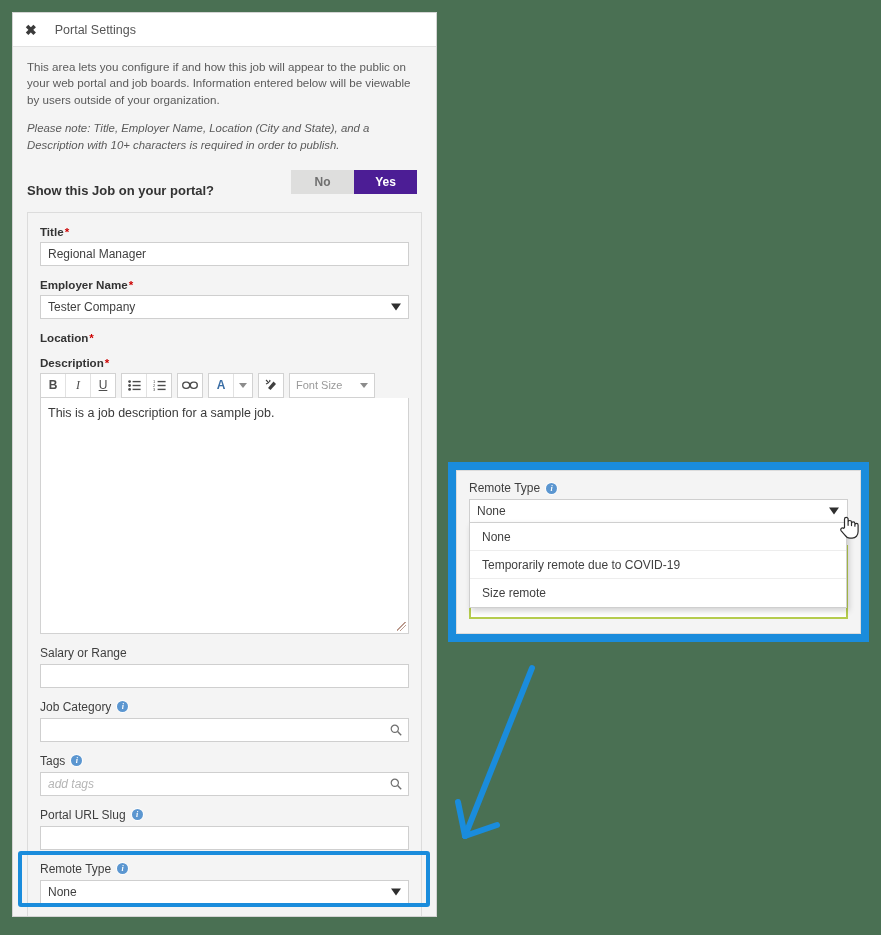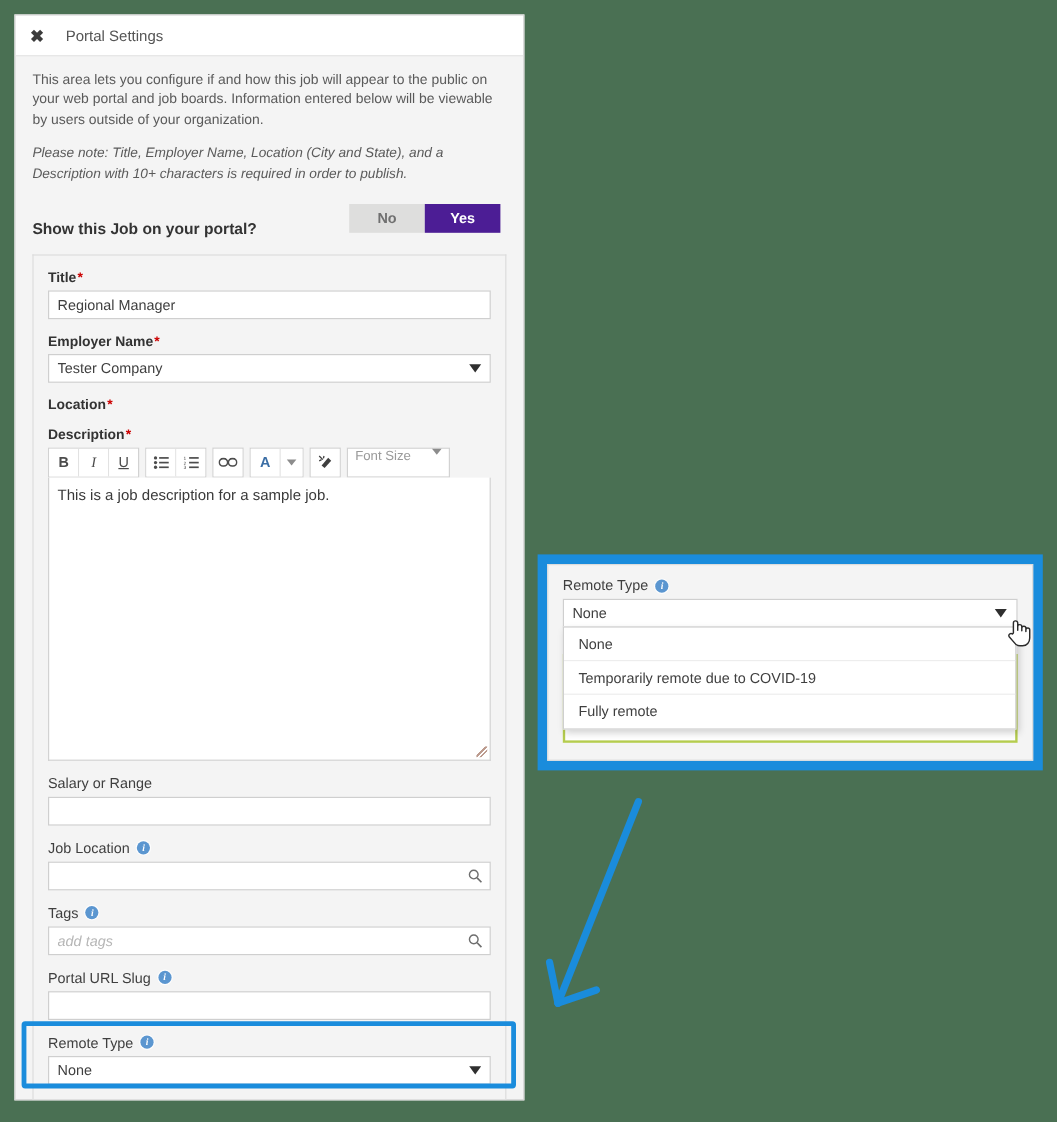--- a/index.html
+++ b/index.html
@@ -231,20 +231,21 @@
     color: #4c4c4c;
     cursor: pointer;
     border-right: 1px solid #e2e2e2;
     user-select: none;
     background: #ffffff;
   }
   .tb-btn:last-child { border-right: none; }
   .tb-btn.narrow { width: 18px; }
   .tb-fontsize {
     display: flex;
+    align-items: center;
     height: 23px;
     border: 1px solid #d2d2d2;
     background: #ffffff;
     padding: 0 6px;
     font-size: 11px;
     color: #9a9a9a;
     cursor: pointer;
     gap: 16px;
     min-width: 72px;
     justify-content: space-between;
@@ -516,21 +517,21 @@
 
       <div class="field">
         <div class="flabel reg">
           <span>Salary or Range</span>
         </div>
         <input class="inp" type="text" value="" style="">
       </div>
 
       <div class="field">
         <div class="flabel reg">
-          <span>Job Location</span>
+          <span>Job Category</span>
           <span class="info-i">i</span>
         </div>
         <div class="search-wrap">
           <input class="inp" type="text" value="" style="">
           <svg class="search-ico" viewBox="0 0 12 12">
             <circle cx="4.8" cy="4.8" r="3.6" fill="none" stroke="#6e6e6e" stroke-width="1.2"></circle>
             <line x1="7.6" y1="7.6" x2="11.2" y2="11.2" stroke="#6e6e6e" stroke-width="1.4"></line>
           </svg>
         </div>
       </div>
@@ -585,21 +586,21 @@
     <div class="co-select">
       <span>None</span>
       <span class="caret"></span>
     </div>
 
     <div class="behind-field"></div>
 
     <div class="dropdown-list">
       <div class="dd-opt">None</div>
       <div class="dd-opt">Temporarily remote due to COVID-19</div>
-      <div class="dd-opt">Fully remote</div>
+      <div class="dd-opt">Size remote</div>
     </div>
 
     <svg class="cursor-hand" viewBox="0 0 22 26">
       <path d="M6.5 13.5 V5.2 a1.8 1.8 0 0 1 3.6 0 V11.3 V8.2 a1.7 1.7 0 0 1 3.4 0 V11.6 V9.6 a1.7 1.7 0 0 1 3.4 0 V12.2 V11 a1.6 1.6 0 0 1 3.2 0 v6.6 c0 3.6 -2.3 6.6 -6 6.6 h-2.2 c-2.6 0 -3.8 -1.3 -5.2 -3.3 L3 16.6 a1.8 1.8 0 0 1 2.7 -2.3 Z" fill="#ffffff" stroke="#2b2b2b" stroke-width="1.2" stroke-linejoin="round"></path>
     </svg>
 
   </div>
 </div>
 
 <svg class="arrow-svg" viewBox="0 0 130 210">

